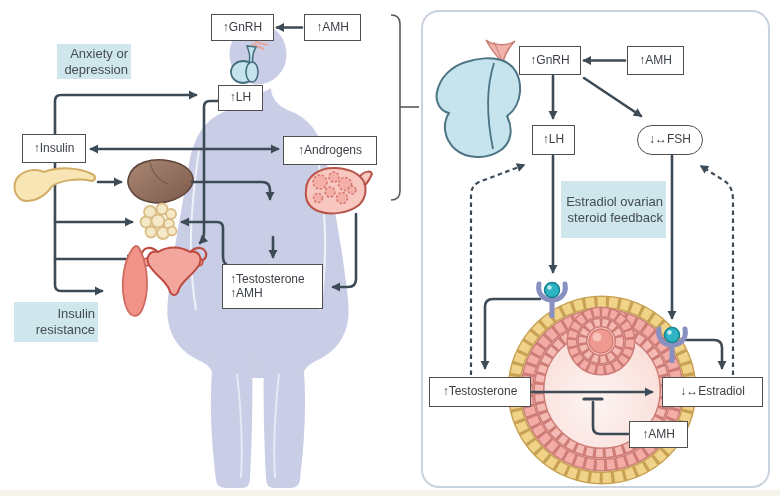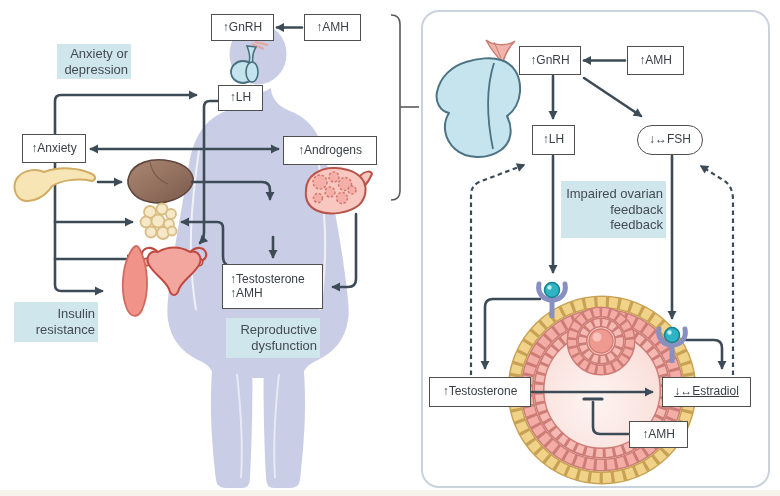--- a/index.html
+++ b/index.html
@@ -204,36 +204,35 @@
 
     <use href="#receptor" transform="translate(552,292)"></use>
     <use href="#receptor" transform="translate(672,337)"></use>
   </svg>
 
   <div class="tag" style="left:57px;top:44px;width:74px;height:35px;">Anxiety or depression</div>
 
   <div class="wbox" style="left:211px;top:14px;width:63px;height:27px;">↑GnRH</div>
   <div class="wbox" style="left:304px;top:14px;width:57px;height:27px;">↑AMH</div>
   <div class="wbox" style="left:218px;top:85px;width:45px;height:26px;">↑LH</div>
-  <div class="wbox" style="left:22px;top:134px;width:64px;height:29px;">↑Anxiety</div>
+  <div class="wbox" style="left:22px;top:134px;width:64px;height:29px;">↑Insulin</div>
   <div class="wbox" style="left:283px;top:136px;width:94px;height:29px;">↑Androgens</div>
 
   <div class="wbox two" style="left:222px;top:264px;width:101px;height:45px;">
     <span>↑Testosterone</span>
     <span>↑AMH</span>
   </div>
 
   <div class="tag" style="left:14px;top:302px;width:84px;height:40px;">Insulin resistance</div>
-  <div class="tag" style="left:226px;top:318px;width:94px;height:40px;">Reproductive dysfunction</div>
 
   <div class="wbox" style="left:519px;top:46px;width:62px;height:29px;">↑GnRH</div>
   <div class="wbox" style="left:627px;top:46px;width:57px;height:29px;">↑AMH</div>
   <div class="wbox" style="left:532px;top:125px;width:43px;height:30px;">↑LH</div>
   <div class="wbox" style="left:637px;top:125px;width:66px;height:30px;border-radius:15px;">↓↔FSH</div>
 
-  <div class="tag" style="left:561px;top:181px;width:105px;height:57px;">Impaired ovarian feedback feedback</div>
+  <div class="tag" style="left:561px;top:181px;width:105px;height:57px;">Estradiol ovarian steroid feedback</div>
 
   <div class="wbox" style="left:429px;top:377px;width:102px;height:30px;">↑Testosterone</div>
-  <div class="wbox" style="left:662px;top:377px;width:89px;height:30px;text-decoration:underline;">↓↔Estradiol</div>
+  <div class="wbox" style="left:662px;top:377px;width:101px;height:30px;">↓↔Estradiol</div>
   <div class="wbox" style="left:629px;top:421px;width:59px;height:27px;">↑AMH</div>
 
   <div class="edge"></div>
 </div>
 
 </body></html>

